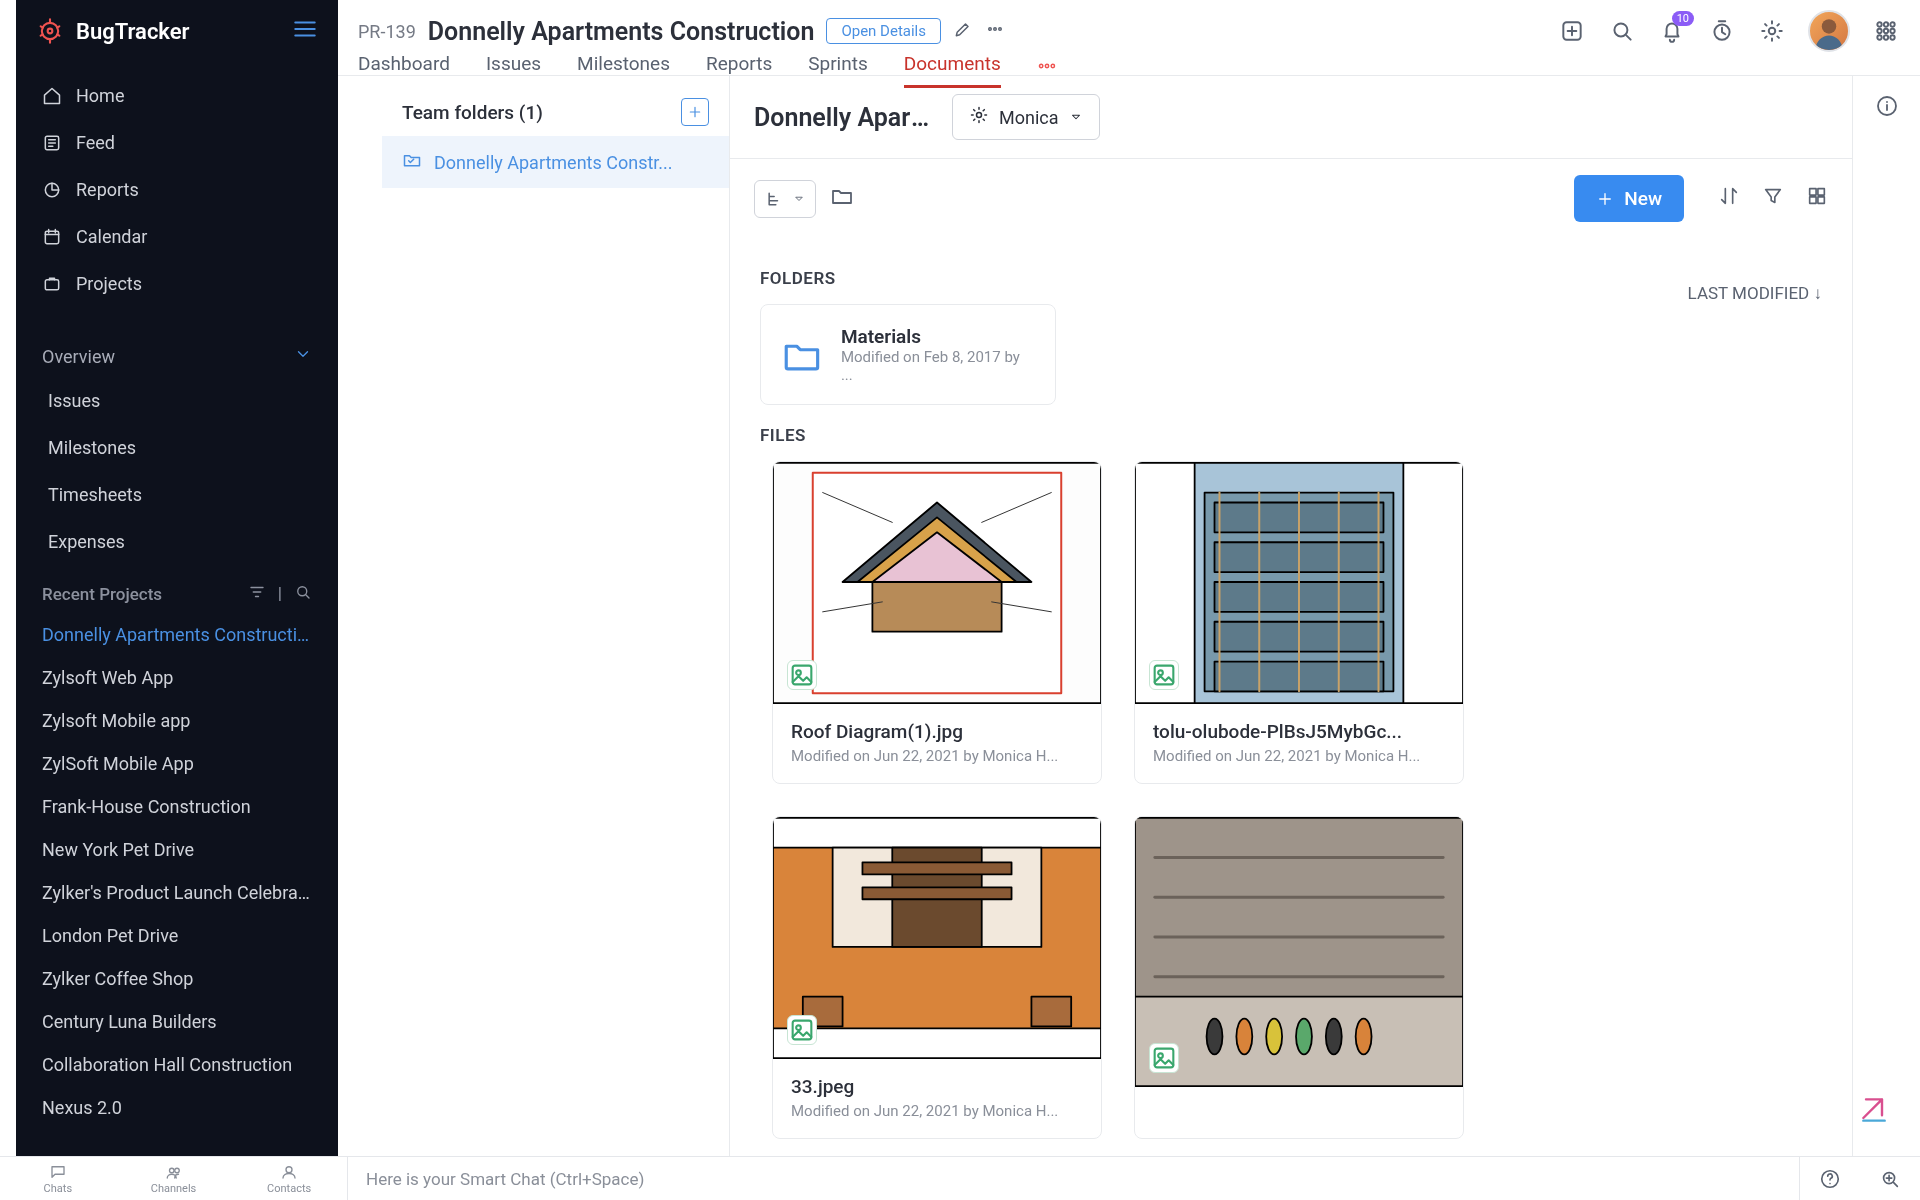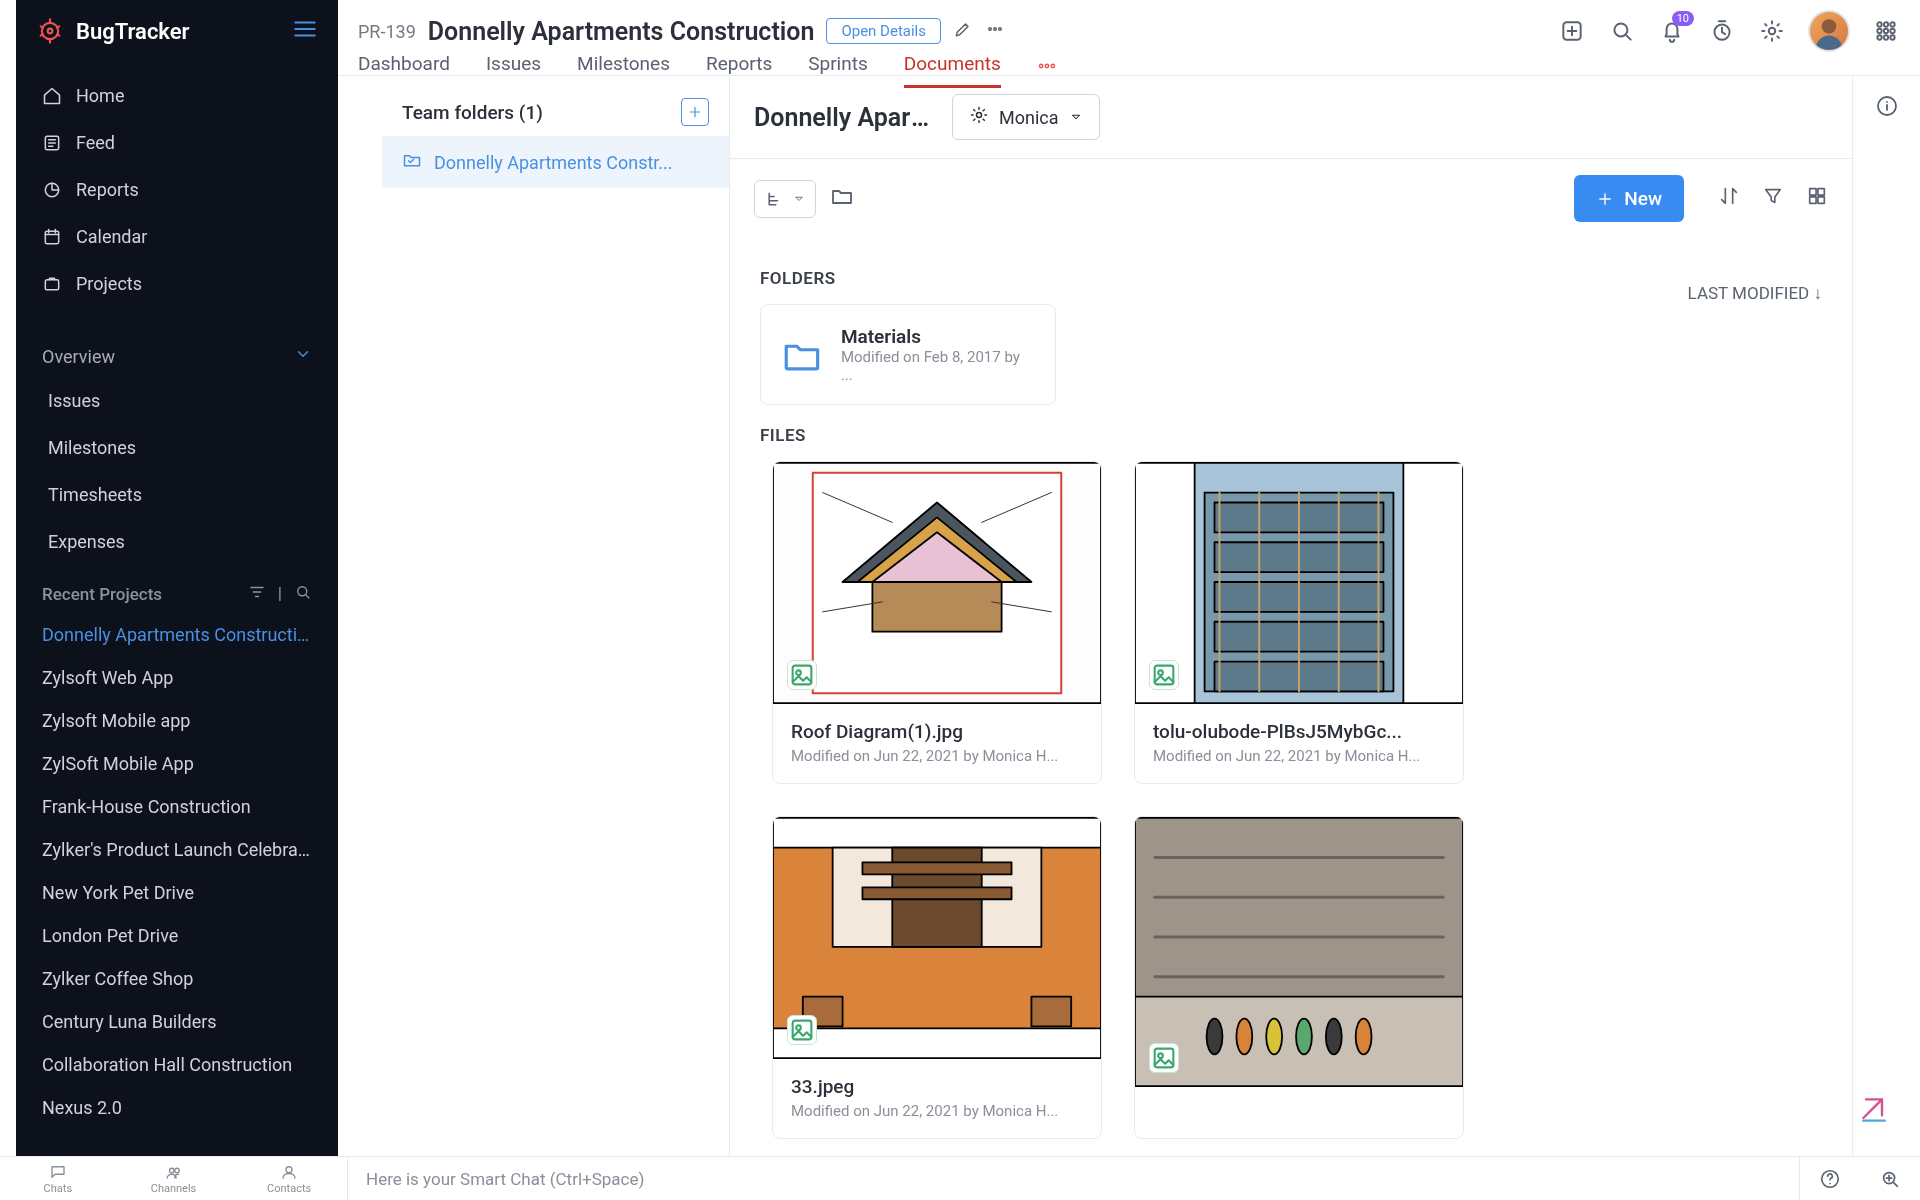--- a/index.html
+++ b/index.html
@@ -202,22 +202,22 @@
               <path d="M20 20l-4-4"></path>
             </svg></span>
       </span>
     </div>
     <div class="recent-list">
       <div class="recent-item active">Donnelly Apartments Construction</div>
       <div class="recent-item">Zylsoft Web App</div>
       <div class="recent-item">Zylsoft Mobile app</div>
       <div class="recent-item">ZylSoft Mobile App</div>
       <div class="recent-item">Frank-House Construction</div>
+      <div class="recent-item">New York Pet Drive</div>
       <div class="recent-item">Zylker's Product Launch Celebration</div>
-      <div class="recent-item">New York Pet Drive</div>
       <div class="recent-item">London Pet Drive</div>
       <div class="recent-item">Zylker Coffee Shop</div>
       <div class="recent-item">Century Luna Builders</div>
       <div class="recent-item">Collaboration Hall Construction</div>
       <div class="recent-item">Nexus 2.0</div>
 
     </div>
   </aside>
 
   <div class="main">

